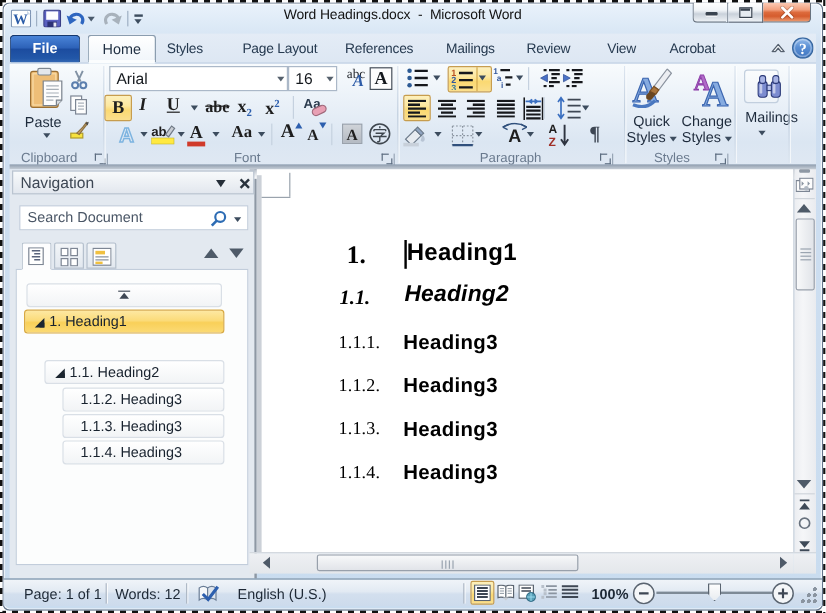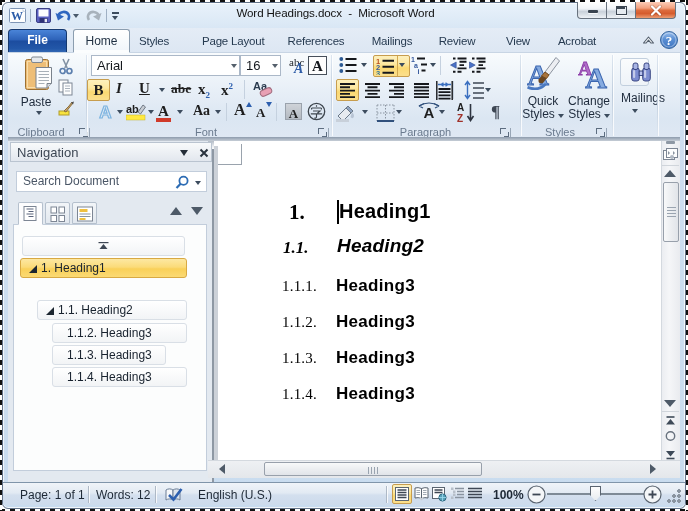--- a/index.html
+++ b/index.html
@@ -427,21 +427,21 @@
   <div id="navlist"></div>
   <div class="titem" style="left:22px;top:236px;width:163px;text-align:center;">
     <svg width="11" height="9" viewBox="0 0 11 9" style="margin-top:5px;">
         <path d="M0.5 0.5 h10" stroke="#3e4754" stroke-width="1.4"></path>
         <path d="M5.5 2 L1.5 7 h8 Z" fill="#3e4754"></path>
       </svg>
   </div>
   <div class="titem sel" style="left:20px;top:258px;width:167px;padding-left:20px;"><div class="tri" style="left:8px;top:6px;"></div>1. Heading1</div>
   <div class="titem" style="left:37px;top:280px;width:150px;padding-left:20px;margin-top:20px;"><div class="tri" style="left:8px;top:6px;"></div>1.1. Heading2</div>
   <div class="titem" style="left:52px;top:323px;width:135px;padding-left:14px;">1.1.2. Heading3</div>
-  <div class="titem" style="left:52px;top:345px;width:114px;padding-left:14px;">1.1.3. Heading3</div>
+  <div class="titem" style="left:52px;top:345px;width:135px;padding-left:14px;">1.1.3. Heading3</div>
   <div class="titem" style="left:52px;top:367px;width:135px;padding-left:14px;">1.1.4. Heading3</div>
 
   <div class="a" style="left:191px;top:225px;width:15px;height:245px;background:#f0f1f4;">
     <div class="a" style="left:0;top:0;width:15px;height:15px;background:linear-gradient(180deg,#fdfdfd,#e8eaee);border:1px solid #c8cdd4;border-radius:2px;">
       <div class="a" style="left:3.5px;top:5px;width:0;height:0;border-left:4px solid transparent;border-right:4px solid transparent;border-bottom:5px solid #5878a8;"></div>
     </div>
     <div class="a" style="left:0;bottom:0;width:15px;height:15px;background:linear-gradient(180deg,#fdfdfd,#e8eaee);border:1px solid #c8cdd4;border-radius:2px;">
       <div class="a" style="left:3.5px;top:5px;width:0;height:0;border-left:4px solid transparent;border-right:4px solid transparent;border-top:5px solid #5878a8;"></div>
     </div>
   </div>

